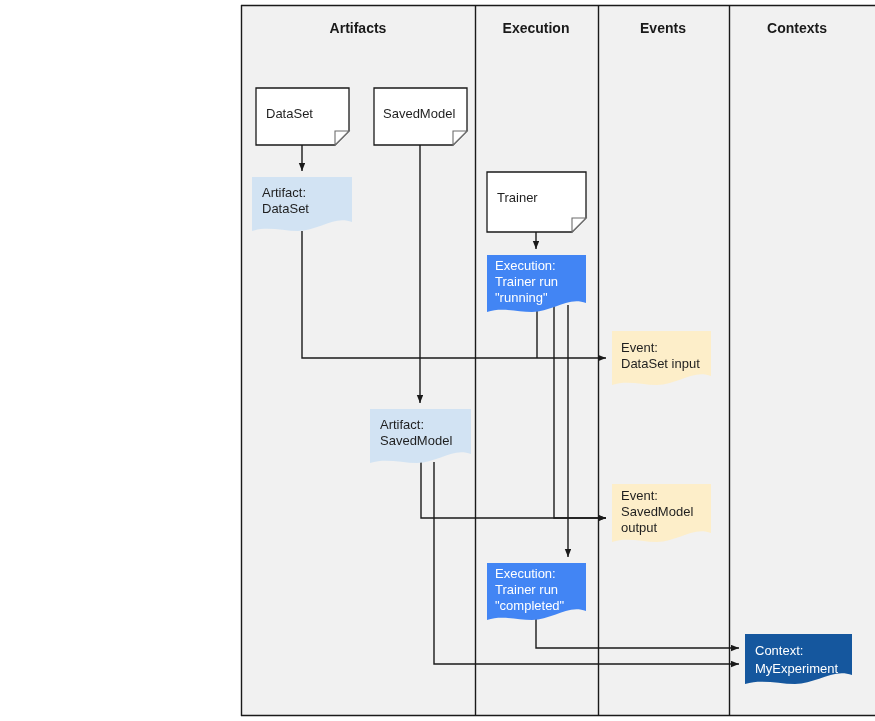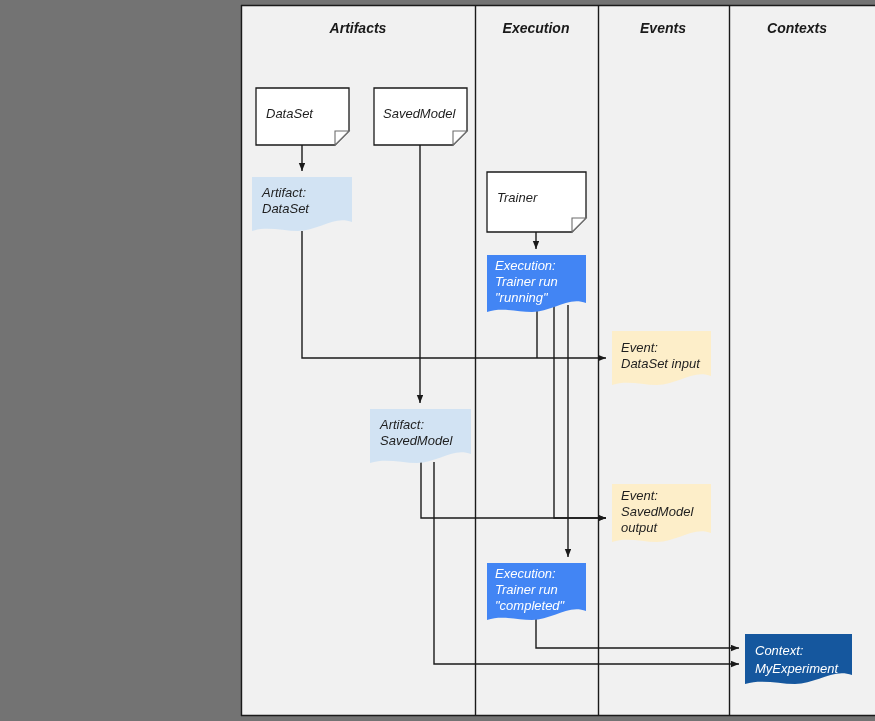--- a/index.html
+++ b/index.html
@@ -4,24 +4,23 @@
 <style>
   html, body {
     margin: 0;
     padding: 0;
     background: #000000;
   }
   #page {
     position: relative;
     width: 875px;
     height: 721px;
-    background: #737373;
+    background: #ffffff;
     overflow: hidden;
     font-family: "Liberation Sans", sans-serif;
-    font-style: italic;
   }
   #diagram {
     position: absolute;
     left: 0;
     top: 0;
   }
   .lane-header-text {
     font-family: "Liberation Sans", sans-serif;
     font-size: 14px;
     font-weight: bold;

